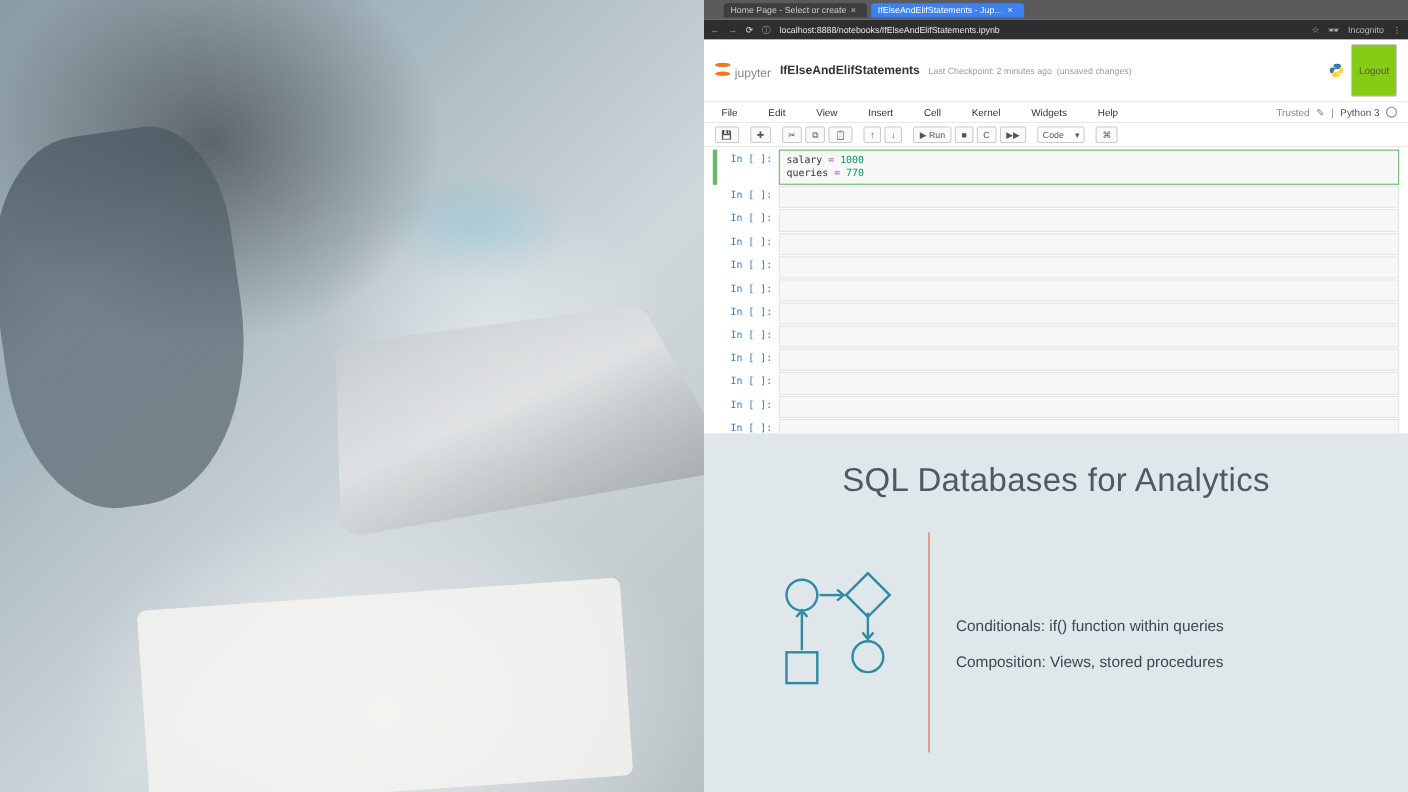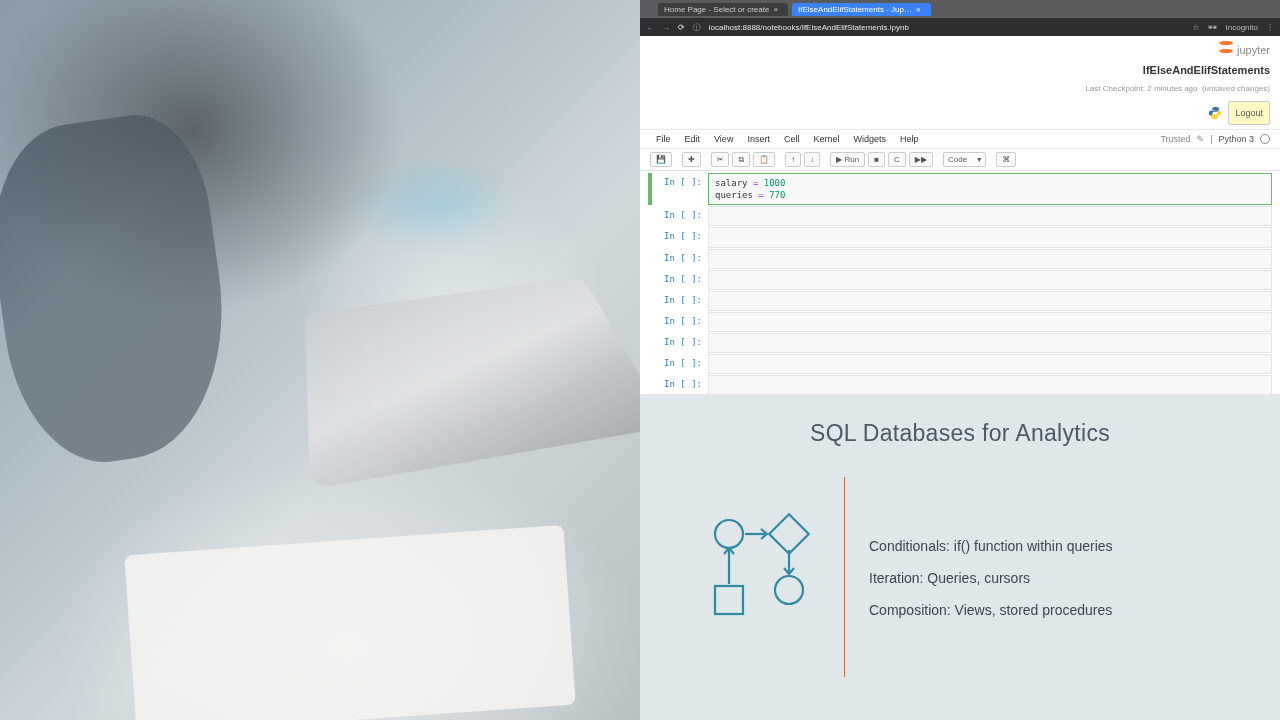--- a/index.html
+++ b/index.html
@@ -28,35 +28,35 @@
 .tab.active { background:#3b82f6; color:#fff; }
 .tab-close { font-size:8px; }
 .addrbar { height:18px; background:#2e2e30; display:flex; align-items:center; padding:0 6px; gap:8px; font-size:8px; color:#e8e8e8; }
 .nav-arrow { color:#9e9e9e; }
 .reload { color:#e8e8e8; }
 .info-icon { color:#9e9e9e; }
 .url { flex:1; }
 .addr-right { display:flex; gap:8px; align-items:center; color:#bbb; }
 
 
-.jup-header { display:flex; align-items:flex-end; padding:4px 10px; gap:8px; border-bottom:1px solid #e8e8e8; background:#fff;flex-direction:column; }
+.jup-header { display:flex; align-items:center; padding:4px 10px; gap:8px; border-bottom:1px solid #e8e8e8; background:#fff; }
 .jup-logo { display:flex; align-items:baseline; gap:4px; }
 .jup-mark { width:14px; height:14px; display:inline-block; position:relative; }
 .jup-mark::before, .jup-mark::after { content:""; position:absolute; left:0; width:14px; height:4px; border-radius:50%; background:#f37726; }
 .jup-mark::before { top:1px; }
 .jup-mark::after { bottom:1px; }
 .jup-name { font-size:11px; color:#888; font-weight:400; }
 .nb-title { font-size:11px; font-weight:600; color:#333; }
 .checkpoint { font-size:8px; color:#999; }
 .jup-header-right { margin-left:auto; display:flex; align-items:center; gap:6px; }
 .py-logo { width:14px; height:14px; }
-.logout { font-size:9px; border:1px solid #ccc; padding:6px 6px; border-radius:2px; color:#555; background:#fef9c3; }
-
-
-.menubar { display:flex; align-items:center; padding:2px 10px; border-bottom:1px solid #e8e8e8; font-size:9px; color:#333; gap:2px; }
+.logout { font-size:9px; border:1px solid #ccc; padding:18px 6px; border-radius:2px; color:#555; background:#84cc16; }
+
+
+.menubar { display:flex; align-items:center; padding:2px 10px; border-bottom:1px solid #e8e8e8; font-size:9px; color:#333; gap:16px; }
 .menubar .mi { padding:2px 6px; }
 .menubar-right { margin-left:auto; display:flex; align-items:flex-start; gap:6px; color:#888; }
 .pencil { font-size:9px; }
 .kernelname { color:#555; }
 .kernel-circle { width:10px; height:10px; border:1px solid #888; border-radius:50%; display:inline-block; }
 
 
 .toolbar { display:flex; align-items:center; padding:3px 10px; gap:3px; border-bottom:1px solid #e0e0e0; background:#fff; }
 .tbtn { border:1px solid #ccc; background:#fafafa; font-size:8px; padding:2px 5px; border-radius:2px; color:#555; display:flex; align-items:center; gap:2px; line-height:1; min-height:15px; }
 .tsep { width:4px; }
@@ -67,21 +67,21 @@
 .cell { display:flex; align-items:stretch; margin-bottom:1px; }
 .cell.active .cell-inner { border:1px solid #66bb6a; }
 .cell.active .cell-side { background:#66bb6a; }
 .cell-side { width:4px; background:transparent; margin-right:2px; }
 .prompt { width:54px; font-family:Menlo,Consolas,monospace; font-size:9px; color:#307fc1; text-align:right; padding:4px 6px 4px 0; }
 .cell-inner { flex:1; border:1px solid #e4e4e4; background:#f7f7f7; padding:3px 6px; font-family:Menlo,Consolas,monospace; font-size:9px; line-height:1.35; min-height:17px; white-space:pre; color:#333; }
 .tok-var{color:#333}.tok-op{color:#aa22ff}.tok-num{color:#009966}
 
 
 .slide { flex:1; background:#dfe7ea; padding:26px 46px 20px 46px; display:flex; flex-direction:column; }
-.slide-title { font-size:23px; color:#4a5a66; font-weight:300; text-align:center; letter-spacing:0.3px; margin-bottom:30px; }
+.slide-title { font-size:30px; color:#4a5a66; font-weight:300; text-align:center; letter-spacing:0.3px; margin-bottom:30px; }
 .slide-body { display:flex; gap:0; align-items:center; }
 .flow { width:150px; display:flex; justify-content:center; }
 .divider { width:1px; background:#d26b4a; height:200px; margin:0 24px 0 8px; }
 .bullets { flex:1; padding-top:18px; }
 .bullet { font-size:14px; color:#3c4650; margin-bottom:16px; font-weight:400; }
 
 svg.flowchart { width:120px; height:130px; }
 svg.flowchart * { stroke:#2e8ba3; fill:none; stroke-width:2.2; }
 </style>
 </head>
@@ -266,20 +266,19 @@
               <polyline points="83,56 88,62 93,56"></polyline>
             <circle cx="88" cy="78" r="14"></circle>
             <rect x="14" y="74" width="28" height="28"></rect>
             <line x1="28" y1="72" x2="28" y2="38"></line>
               <polyline points="23,42 28,36 33,42"></polyline>
           </svg>
         </div>
         <div class="divider"></div>
         <div class="bullets">
           <div class="bullet">Conditionals: if() function within queries</div>
-          <div class="bullet">Iteration: Queries, cursors</div>
           <div class="bullet">Composition: Views, stored procedures</div>
         </div>
       </div>
     </div>
 
   </div>
 </div>
 
 </body></html>

